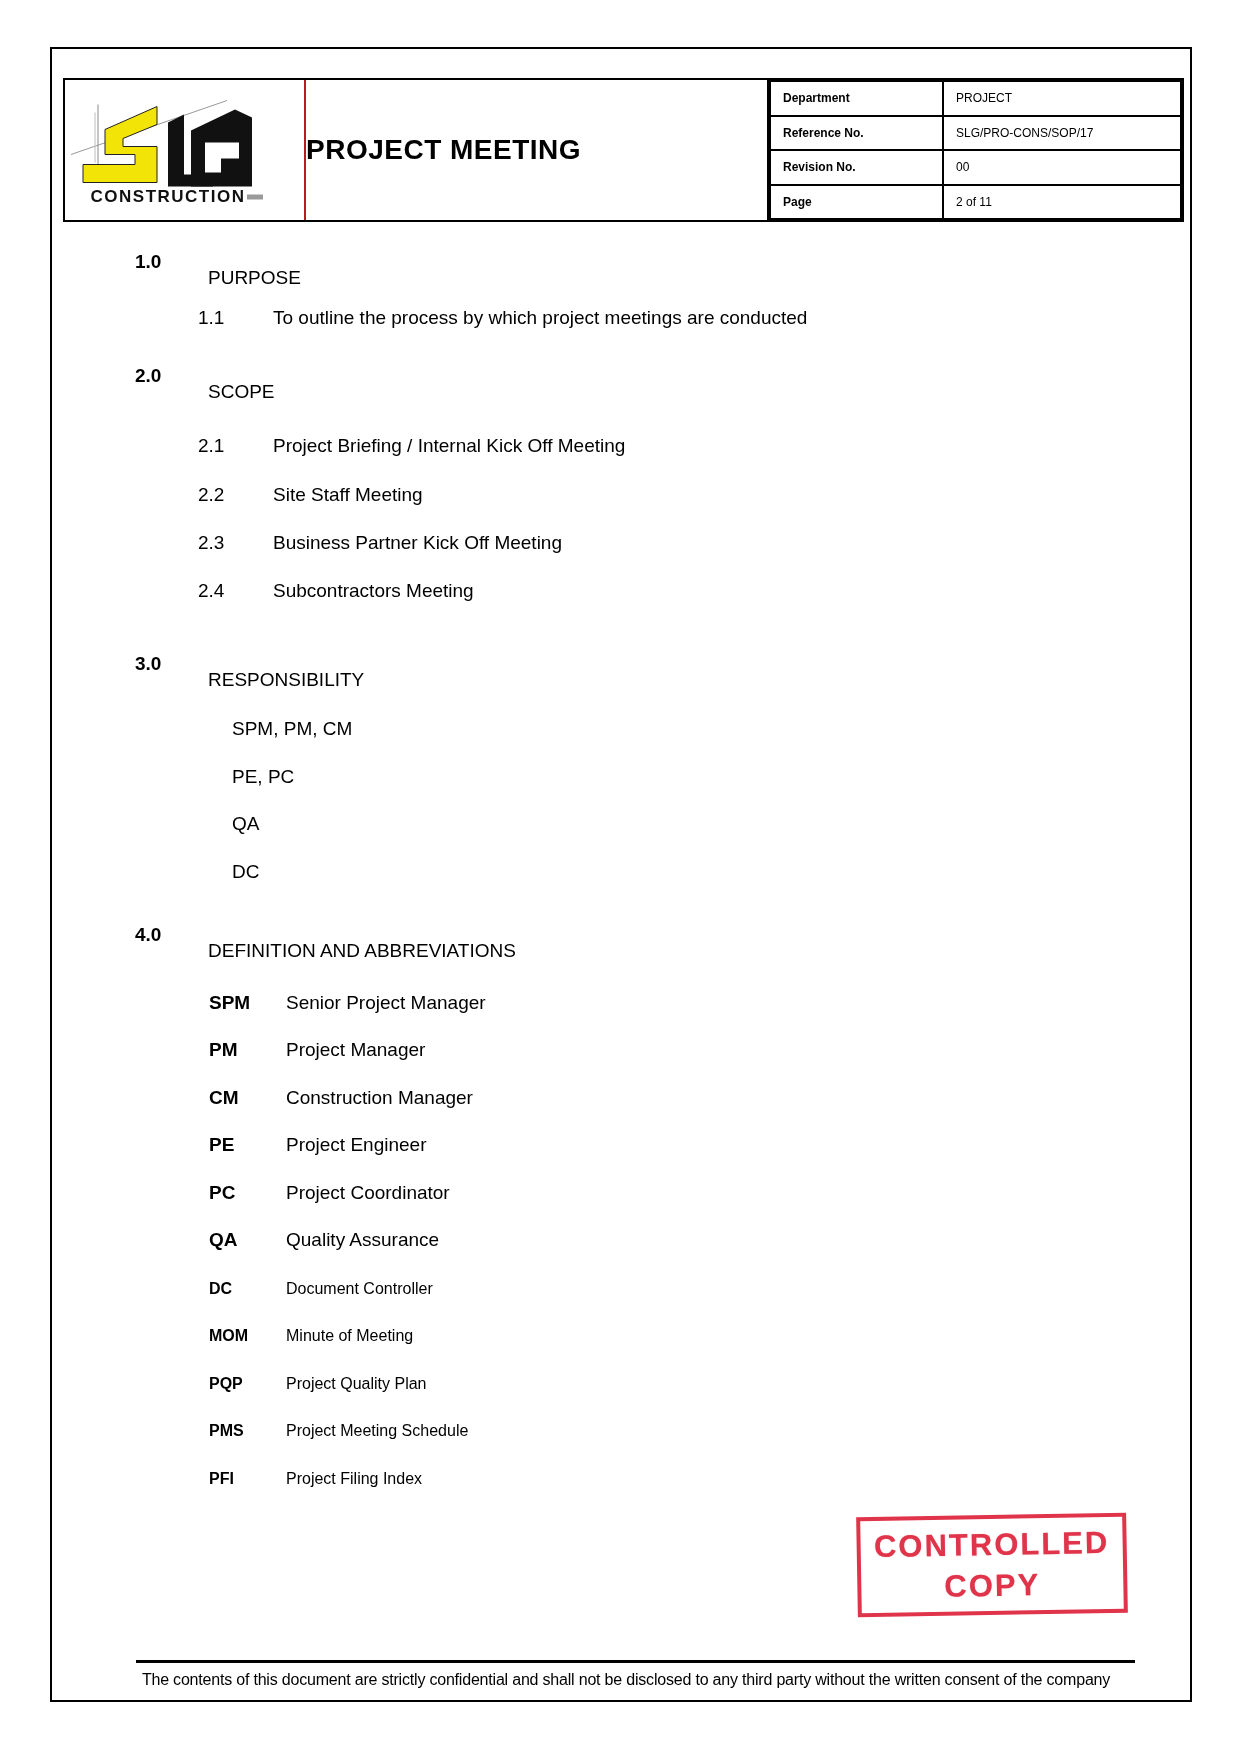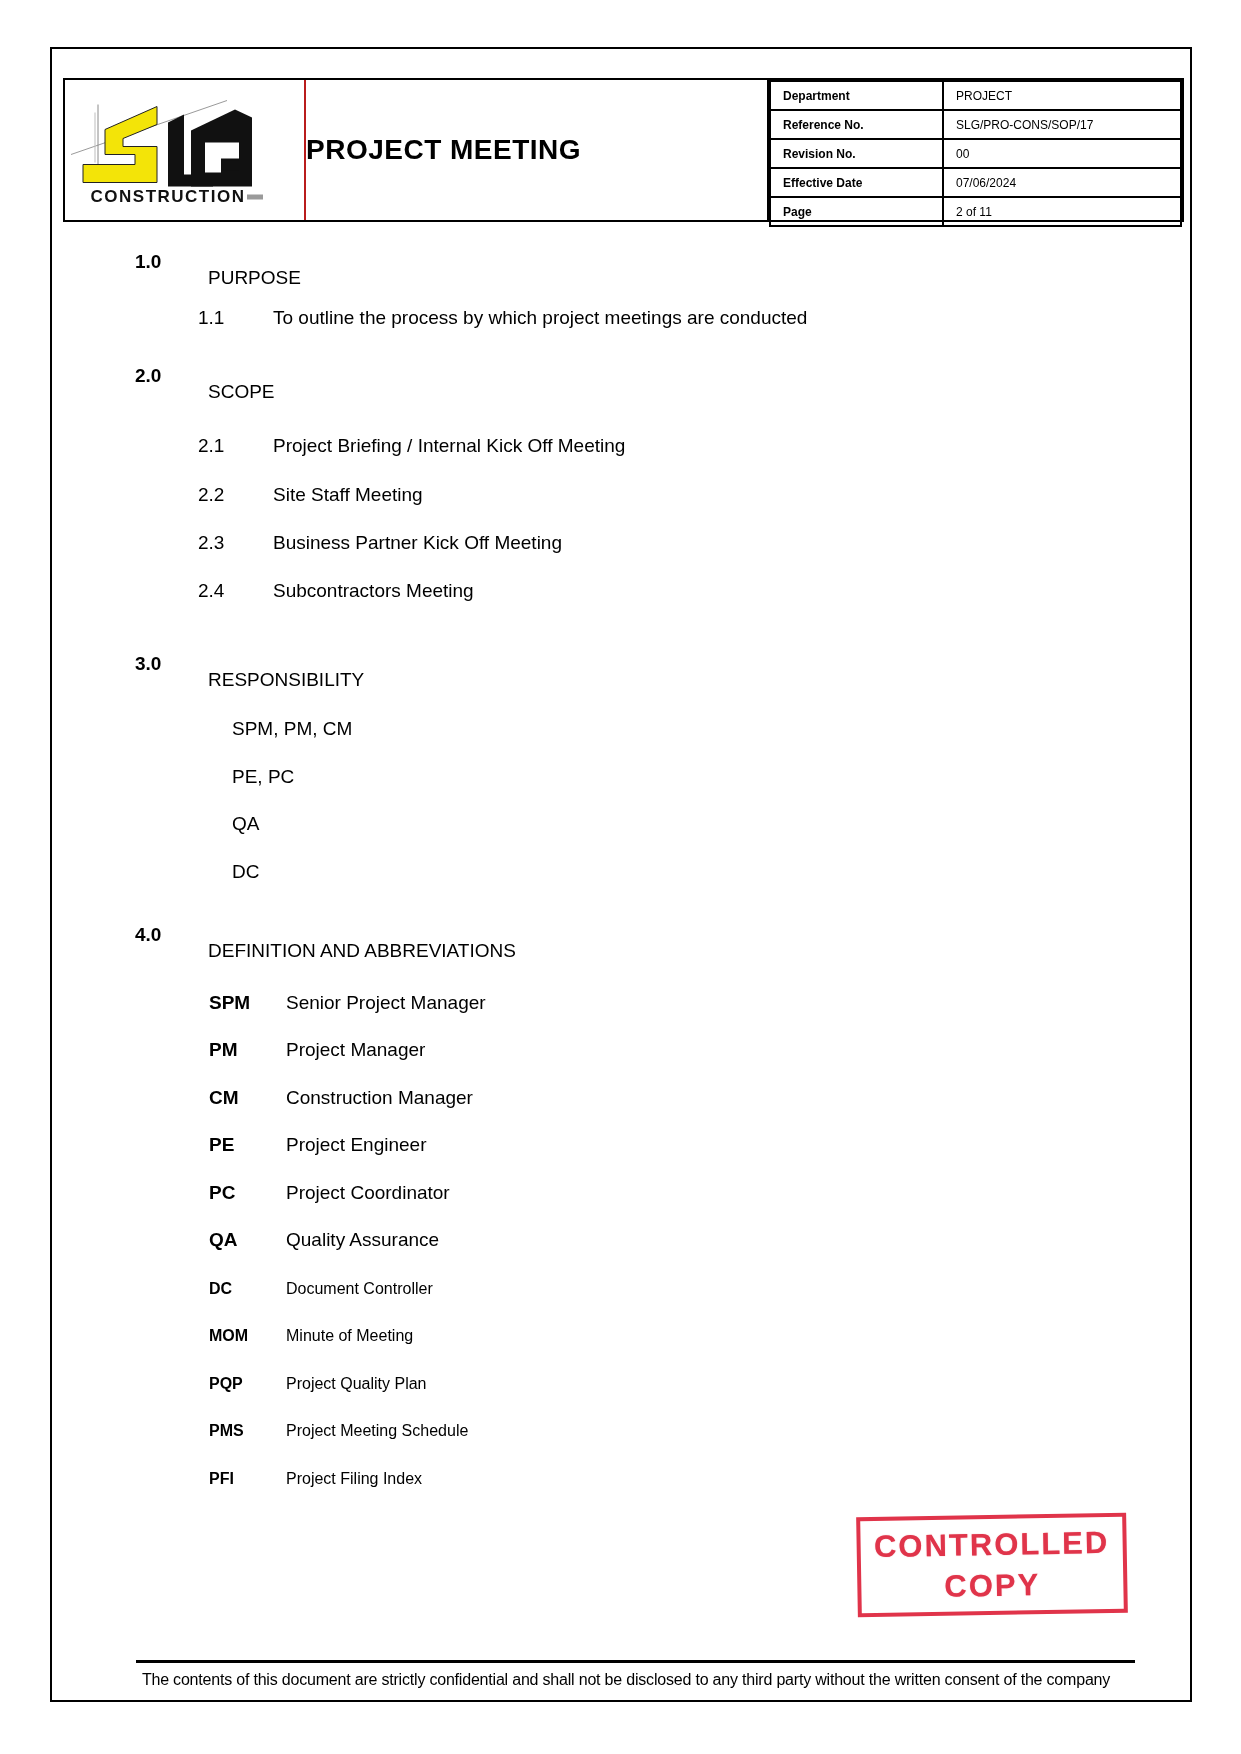--- a/index.html
+++ b/index.html
@@ -101,24 +101,20 @@
         </tr>
         <tr>
           <td class="lbl">Reference No.</td>
           <td>SLG/PRO-CONS/SOP/17</td>
         </tr>
         <tr>
           <td class="lbl">Revision No.</td>
           <td>00</td>
         </tr>
         <tr>
-          <td class="lbl">Effective Date</td>
-          <td>07/06/2024</td>
-        </tr>
-        <tr>
           <td class="lbl">Page</td>
           <td>2 of 11</td>
         </tr>
       </tbody>
     </table>
   </div>
 
   <main>
 
     <div class="ln" style="top:250px">

